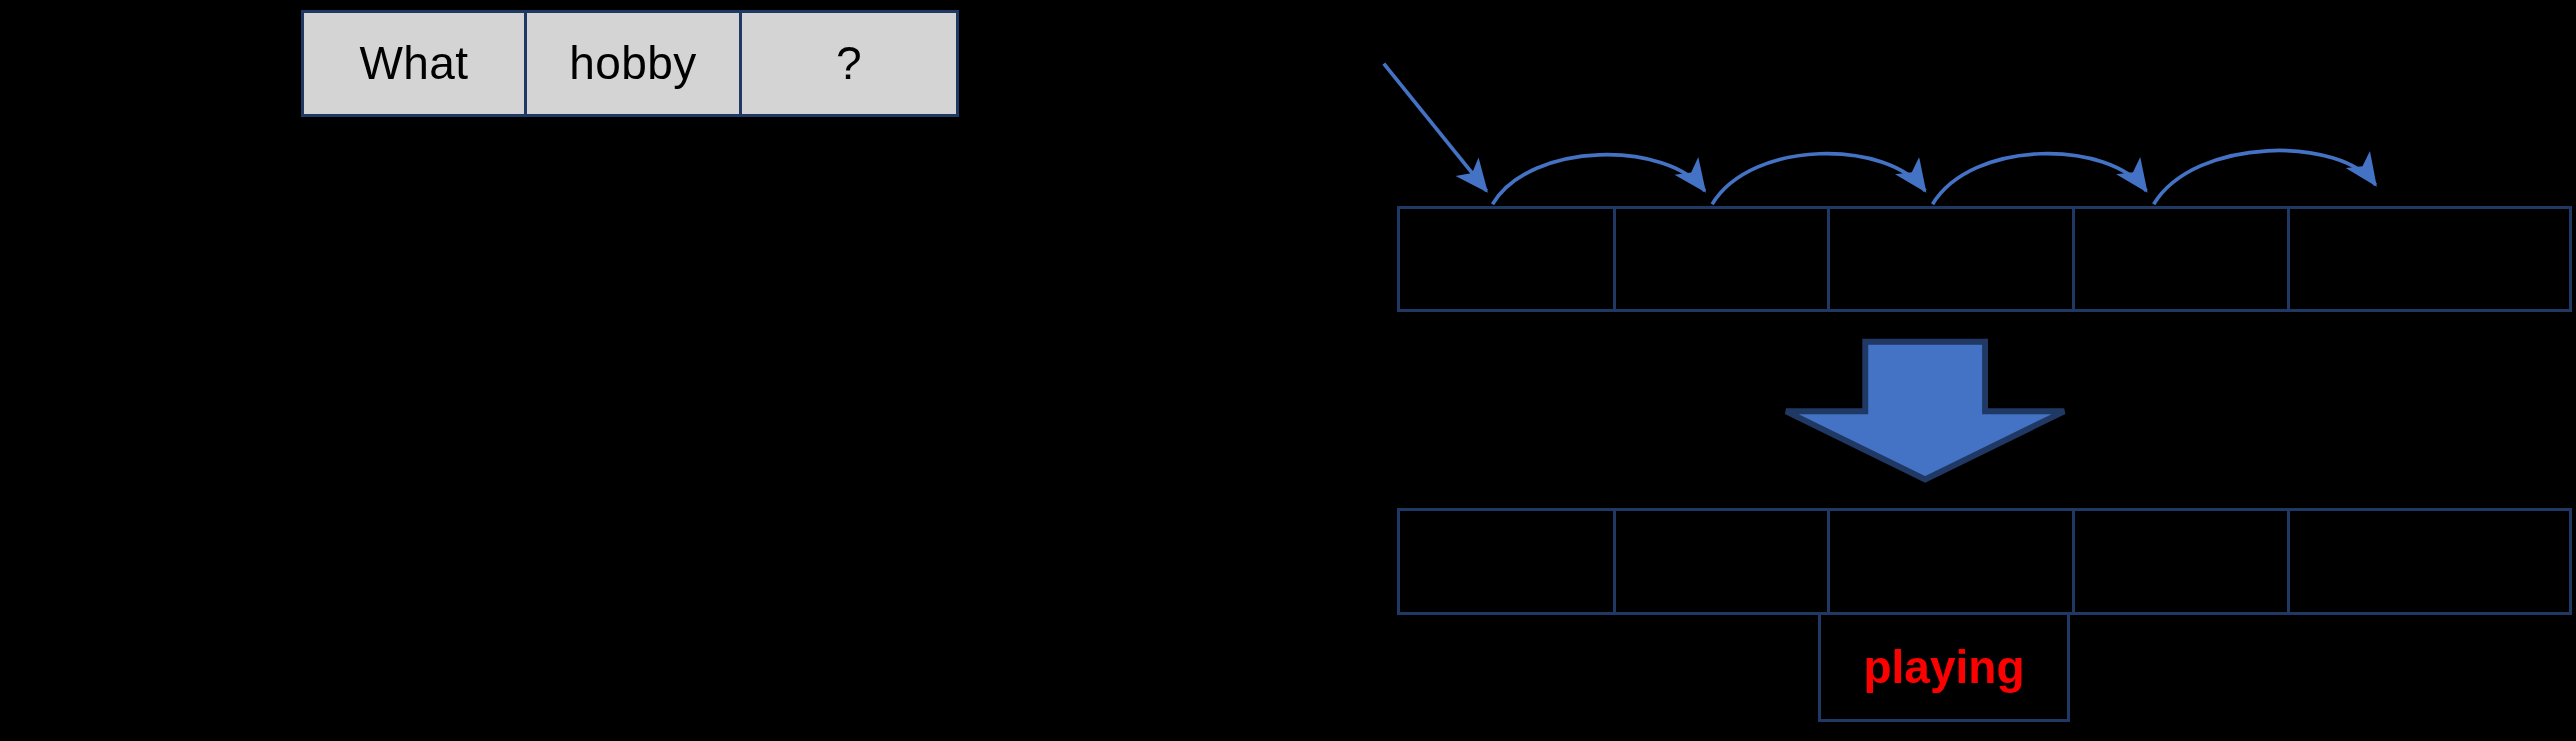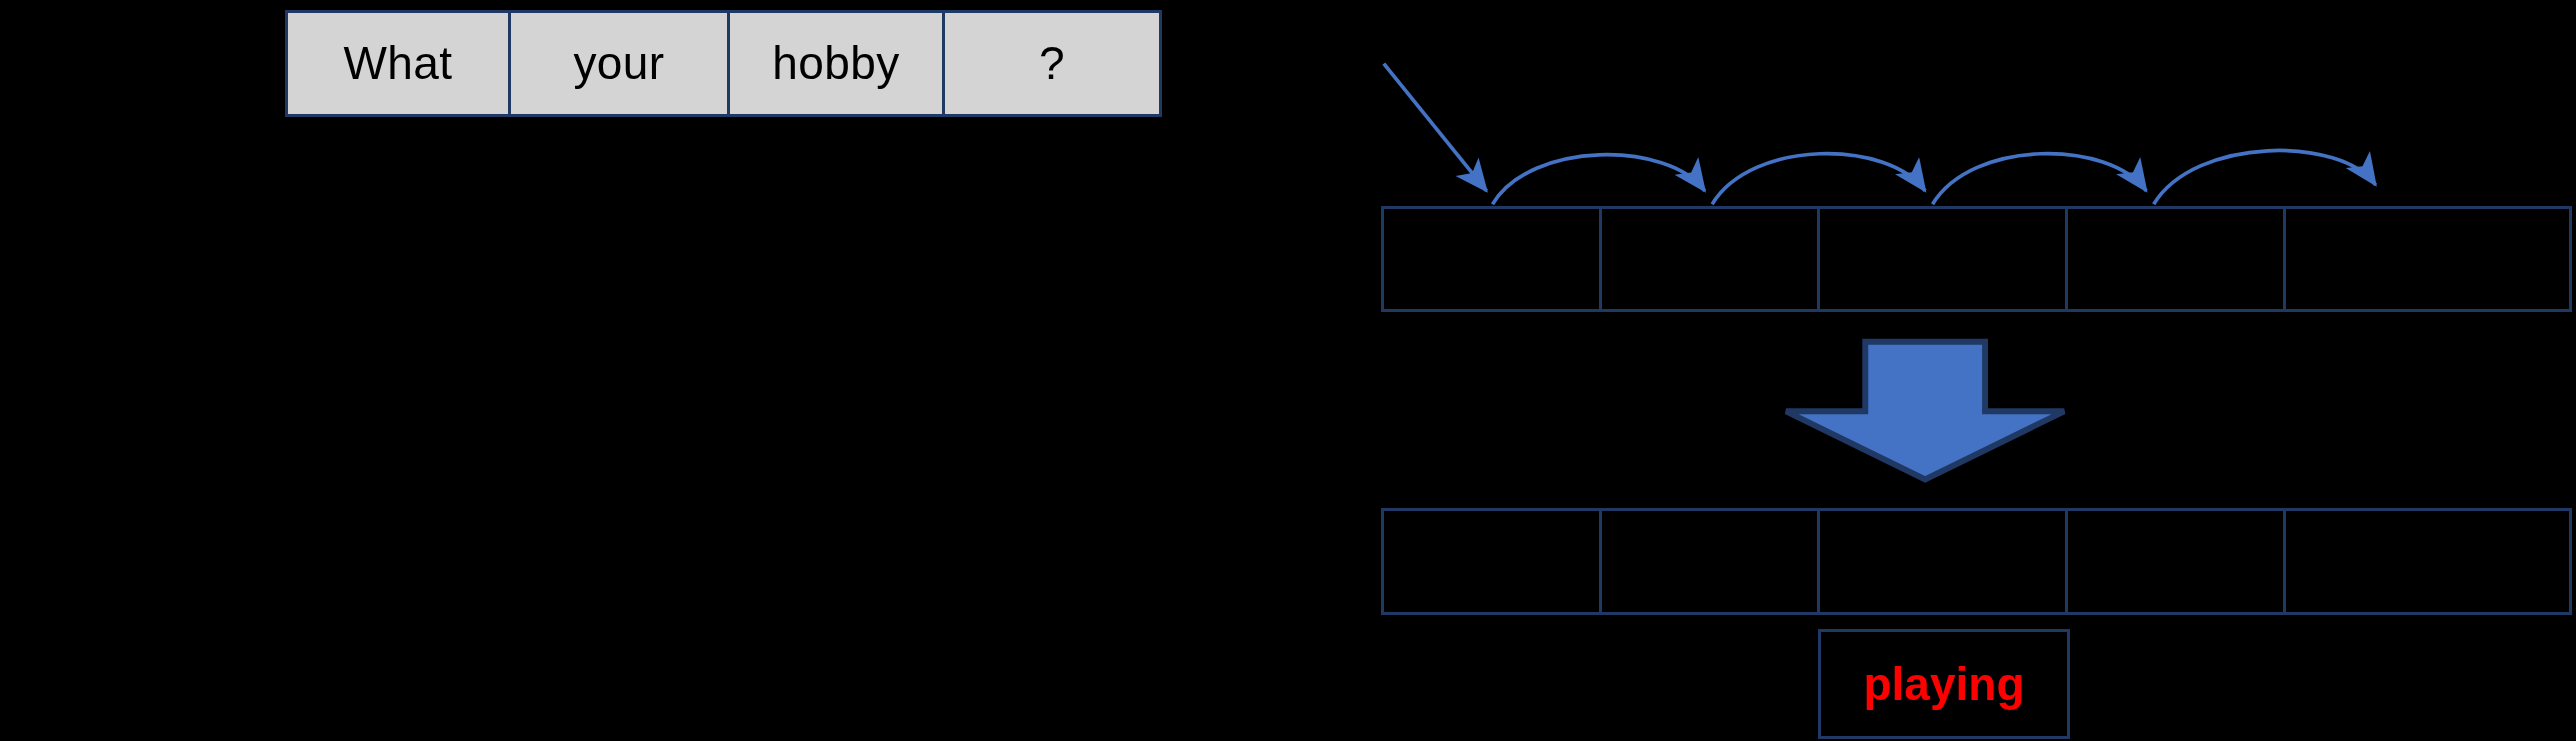--- a/index.html
+++ b/index.html
@@ -25,21 +25,21 @@
   }
   .cell {
     box-sizing: border-box;
     display: flex;
     align-items: center;
     justify-content: center;
     border: 3px solid #1F3864;
     margin-left: -3px;
     overflow: hidden;
   }
-  .cell:first-child { margin-left: 0; }
+  .cell:first-child { margin-left: 16px; }
 
   
   #source-table {
     left: 285px;
     top: 9.6px;
     width: 1100px;
     height: 107px;
   }
   #source-table .cell {
     background: #D4D4D4;
@@ -77,21 +77,20 @@
     box-sizing: border-box;
     left: 1818px;
     top: 612px;
     width: 252px;
     height: 110px;
     border: 3px solid #1F3864;
     display: flex;
     align-items: center;
     justify-content: center;
     background: transparent;
-    margin-top: 17px;
   }
   #output-cell .out-text {
     color: #FF0000;
     font-size: 46px;
     font-weight: bold;
     line-height: 1;
   }
 
   
   #arrow-layer {
@@ -104,23 +103,20 @@
   }
 </style>
 </head>
 <body>
 
 <div id="stage">
 
   <div class="tbl" id="source-table">
     <div class="cell" style="width:226px">
       <span>What</span>
-    </div>
-    <div class="cell" style="width:222px">
-      <span>your</span>
     </div>
     <div class="cell" style="width:218px">
       <span>hobby</span>
     </div>
     <div class="cell" style="width:220px">
       <span>?</span>
     </div>
   </div>
 
   <div class="tbl" id="encoder-table">

